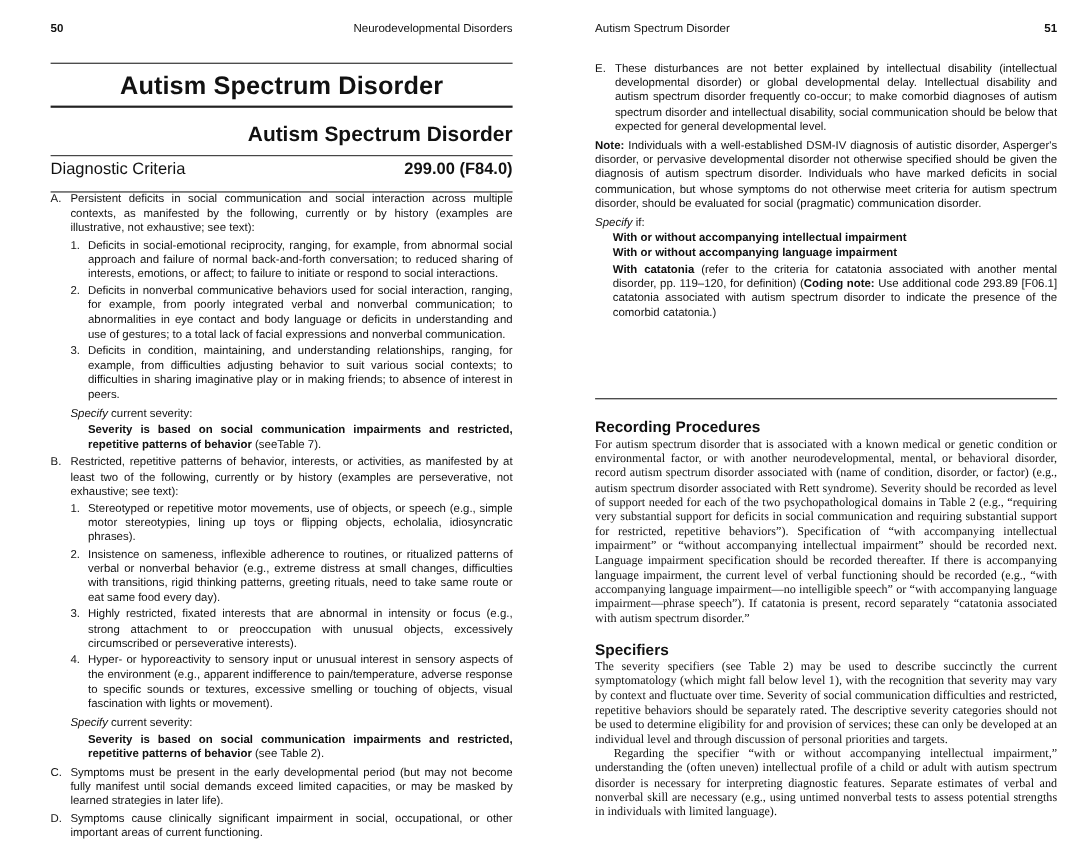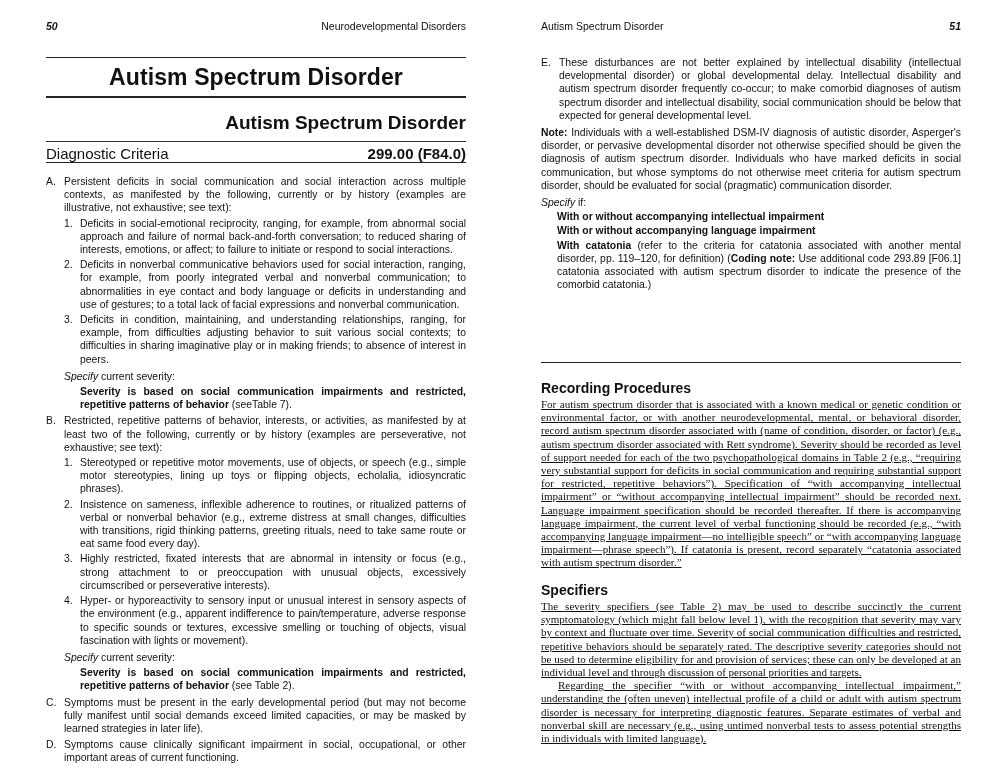--- a/index.html
+++ b/index.html
@@ -1,31 +1,31 @@
 <!DOCTYPE html>
 <html><head>
 <meta charset="utf-8">
 <style>
   html, body { margin: 0; padding: 0; background: #ffffff; }
   body { width: 992px; height: 775px; position: relative; overflow: hidden; color: #111; }
   .page { position: absolute; top: 0; height: 775px; }
   .page.left { left: 0; width: 496px; }
   .page.right { left: 496px; width: 496px; }
   .sans { font-family: "Liberation Sans", "DejaVu Sans", sans-serif; }
-  .serif { font-family: "Liberation Serif", "DejaVu Serif", serif; text-decoration: underline; }
+  .serif { font-family: "Liberation Serif", "DejaVu Serif", serif; }
 
   .running-head { position: absolute; top: 20px; left: 46px; right: 30px; font-size: 10.5px; display: flex; justify-content: space-between; }
   .right .running-head { left: 45px; right: 31px; }
-  .pagenum { font-weight: bold; font-style: italic; }
+  .pagenum { font-weight: bold; }
 
   .title-block { position: absolute; top: 57px; left: 46px; right: 30px; border-top: 1.5px solid #222; border-bottom: 2px solid #222; text-align: center; padding: 6px 0 5px; }
   .title-main { font-size: 23px; font-weight: bold; letter-spacing: 0.1px; }
 
   .subtitle { position: absolute; top: 112px; right: 30px; font-size: 19px; font-weight: bold; }
-  .dx-bar { position: absolute; top: 141px; left: 46px; right: 30px; border-top: 1px solid #333; border-bottom: 1.5px solid #222; display: flex; justify-content: space-between; align-items: center; padding: 3px 0 0; font-size: 15px; }
+  .dx-bar { position: absolute; top: 141px; left: 46px; right: 30px; border-top: 1px solid #333; border-bottom: 1.5px solid #222; display: flex; justify-content: space-between; align-items: center; padding: 3px 0 12px; font-size: 15px; }
   .dx-code { font-weight: bold; }
 
   .criteria { position: absolute; top: 175px; left: 46px; right: 30px; font-size: 10.4px; line-height: 13.2px; }
   .crit { display: flex; margin-bottom: 3px; }
   .crit .lbl { width: 18px; flex: none; }
   .crit .body { flex: 1; text-align: justify; }
   .sub { display: flex; margin-top: 2px; }
   .sub .num { width: 16px; flex: none; }
   .sub .txt { flex: 1; text-align: justify; }
   .specify { margin-top: 4px; }

